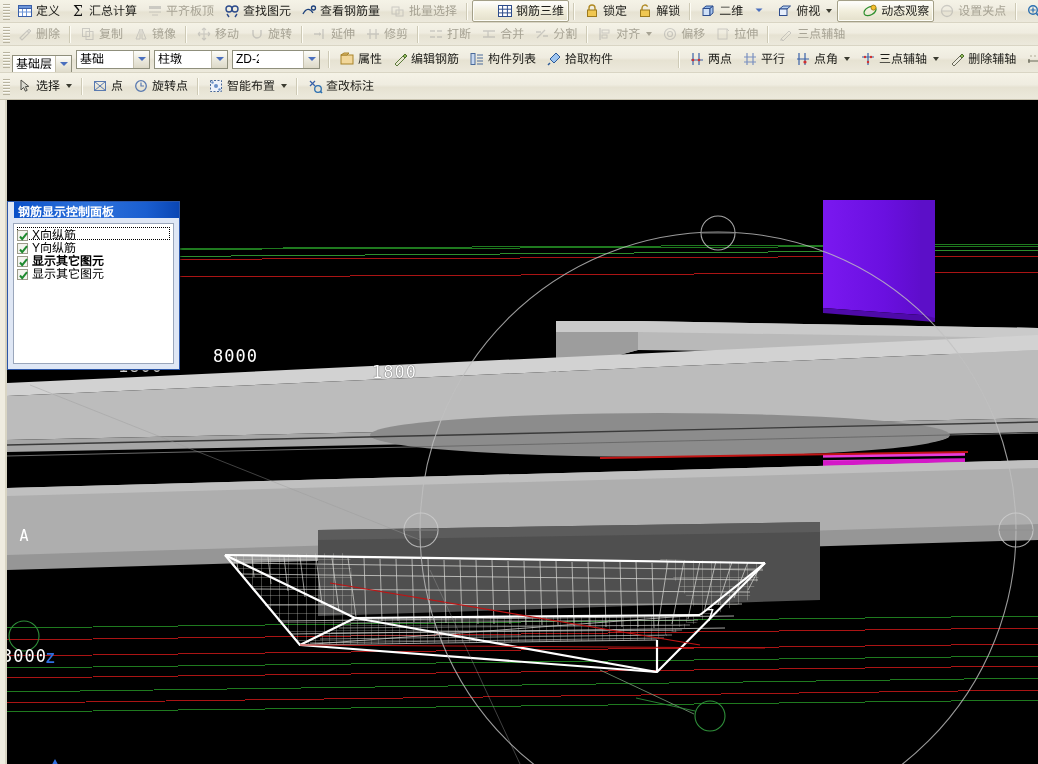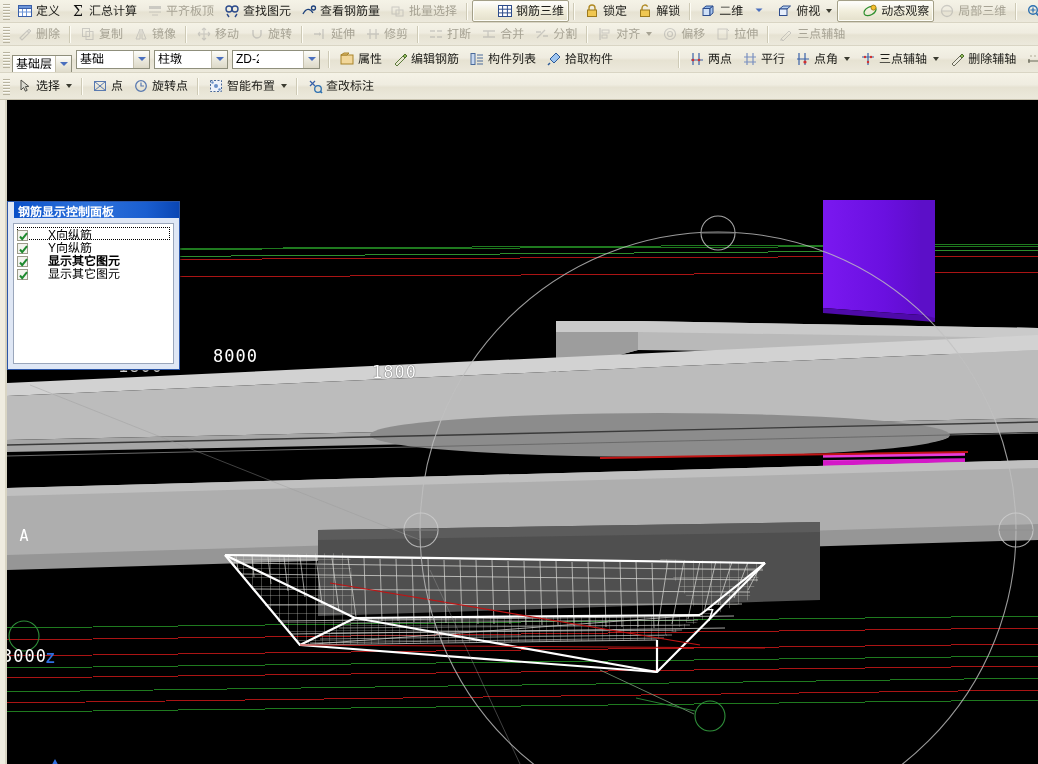--- a/index.html
+++ b/index.html
@@ -119,21 +119,21 @@
     background:linear-gradient(to right,#0a50c8 0%,#2f73dc 45%,#1a5ed0 80%,#0a46b4 100%);
     color:#fff;font-weight:bold;font-size:12px;
     display:flex;align-items:center;padding-left:4px;
     letter-spacing:0px;
   }
   #rebarPanel .pbody{
     position:absolute;left:5px;top:21px;right:5px;bottom:5px;
     background:#fff;border:1px solid #9aa6bb;
     box-sizing:border-box;padding:3px 3px;
   }
-  .ckrow{display:flex;align-items:center;gap:20px;height:12px;margin-bottom:0px;text-align:right;}
+  .ckrow{display:flex;align-items:center;gap:4px;height:12px;margin-bottom:0px;text-align:right;}
   .ckrow .box{
     width:11px;height:11px;flex:none;box-sizing:border-box;
     border:1px solid #9b9b8a;background:#f3f3ee;position:relative;
   }
   .ckrow .box svg{position:absolute;left:0;top:0;}
   .ckrow .txt{font-size:12px;color:#000;line-height:12px;white-space:nowrap;}
   .focusbox{
     position:absolute;left:3px;top:3px;right:3px;height:13px;
     border:1px dotted #000;box-sizing:border-box;
   }
@@ -282,21 +282,21 @@
       <span class="tb-lbl">动态观察</span>
     </div>
 
     <div class="tb-item dis">
       <span class="ic dim">
           <svg width="16" height="16" viewBox="0 0 16 16">
             <circle cx="8" cy="8" r="5.5" fill="none" stroke="#9a9a8a" stroke-width="1.3"></circle>
             <path d="M3 8h10" stroke="#9a9a8a"></path>
           </svg>
         </span>
-      <span class="tb-lbl">局部三维</span>
+      <span class="tb-lbl">设置夹点</span>
     </div>
 
     <div class="tb-sep"></div>
 
     <div class="tb-item">
       <span class="ic">
           <svg width="16" height="16" viewBox="0 0 16 16">
             <circle cx="7" cy="7" r="4.3" fill="none" stroke="#2b6fb0" stroke-width="1.4"></circle>
             <path d="M7 4.4v5.2M4.4 7h5.2" stroke="#2b6fb0" stroke-width="1.2"></path>
             <path d="M10.3 10.3l3.4 3.4" stroke="#2b6fb0" stroke-width="1.8"></path>

